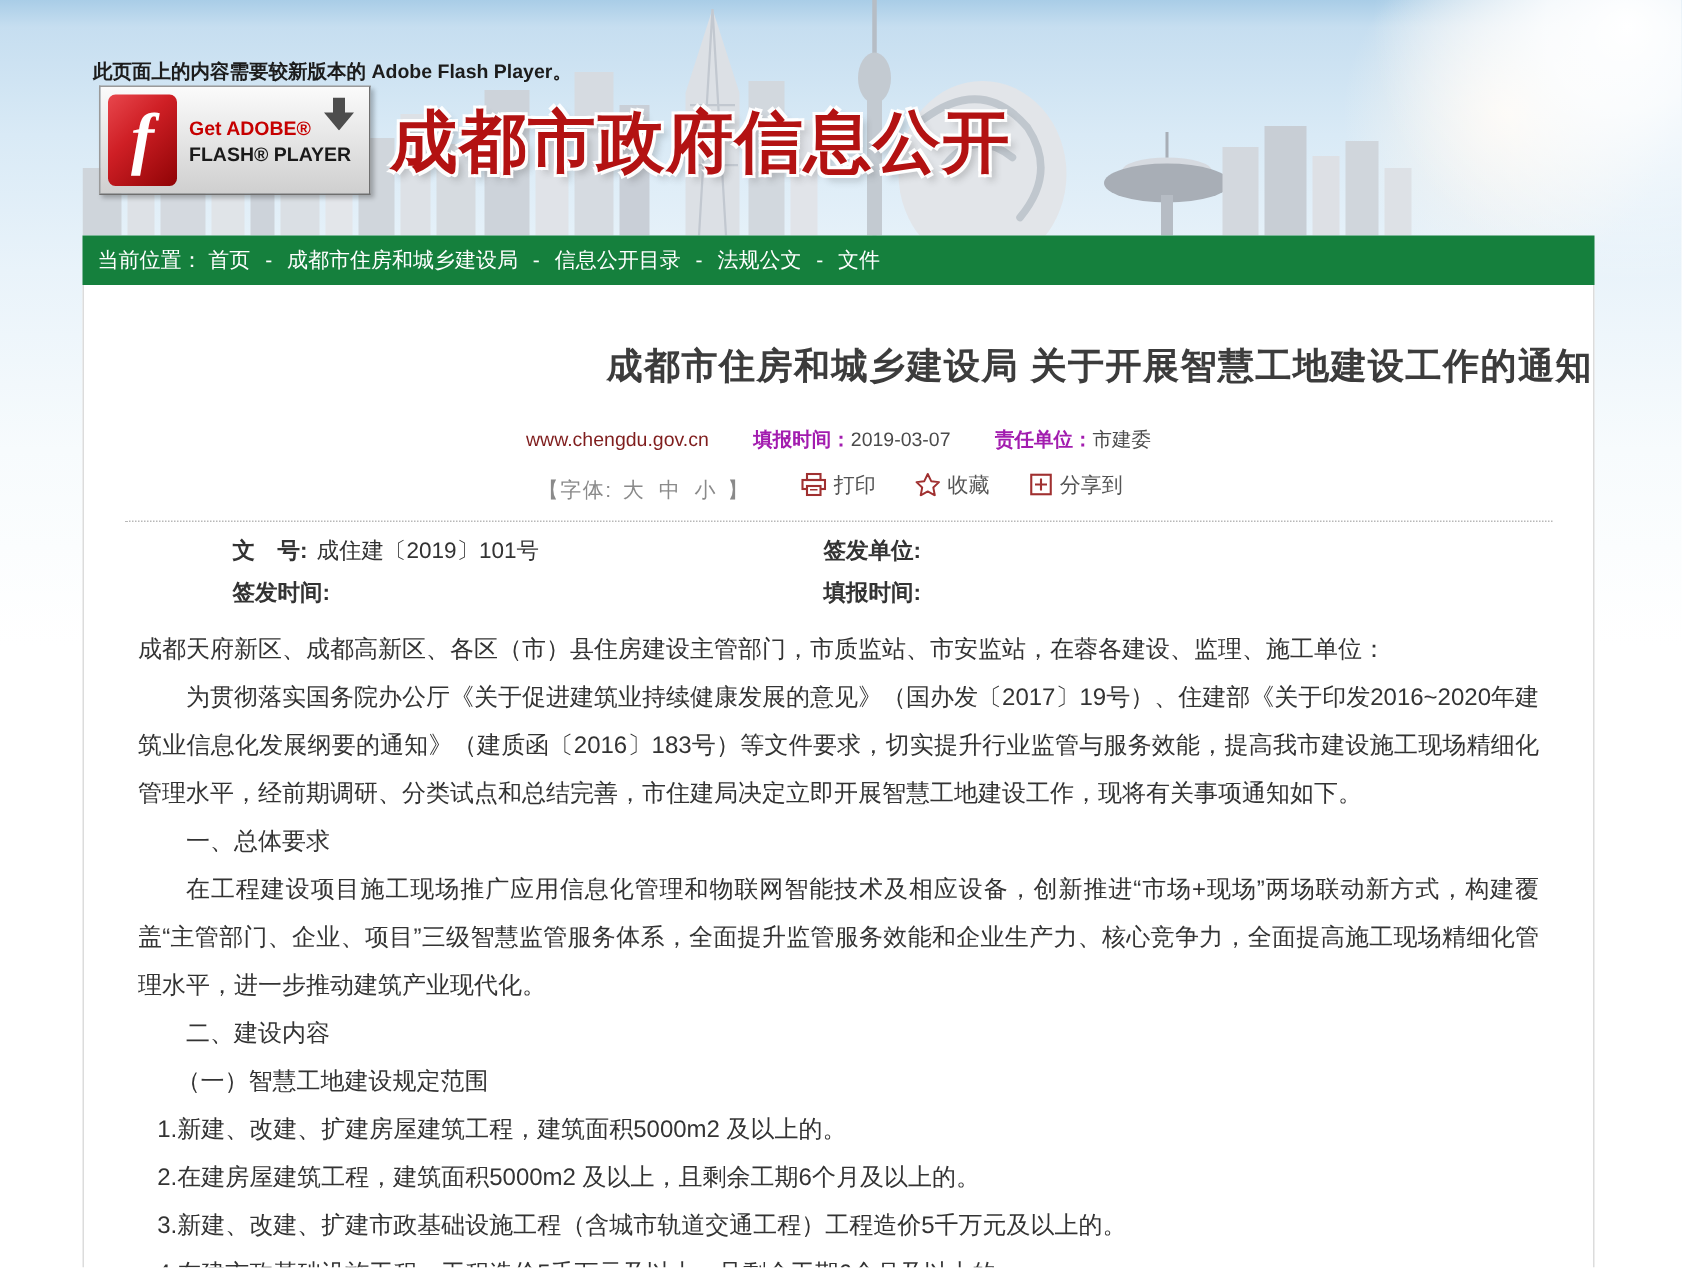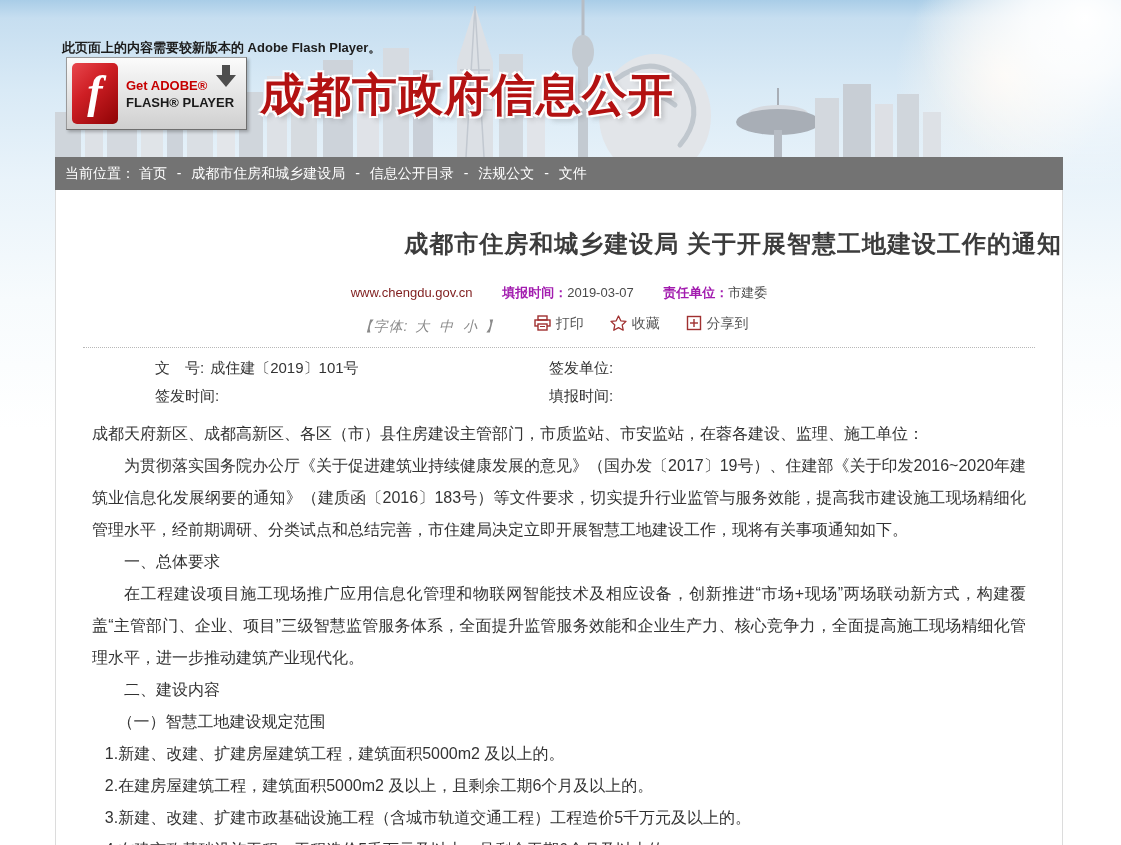--- a/index.html
+++ b/index.html
@@ -42,21 +42,21 @@
     font-size:45px; font-weight:bold; letter-spacing:1px; color:#b31212;
     text-shadow:-2px -2px 0 rgba(255,255,255,.95), 2px -2px 0 rgba(255,255,255,.95),
                 -2px 2px 0 rgba(255,255,255,.95), 2px 2px 0 rgba(255,255,255,.95),
                  4px 4px 5px rgba(60,60,60,.25);
     white-space:nowrap;
   }
 
   
   .crumb-bar {
     position:absolute; left:55px; top:157px; width:1008px; height:33px;
-    background:#737373; color:#fff; font-size:14px; line-height:33px;
+    background:#15803d; color:#fff; font-size:14px; line-height:33px;
     padding-left:10px; white-space:nowrap;
   }
   .crumb-bar a { color:#fff; text-decoration:none; cursor:pointer; }
   .crumb-sep { margin:0 6px; }
 
   
   .panel {
     position:absolute; left:55px; top:190px; width:1008px; height:655px;
     background:#fff; border-left:1px solid #dcdcdc; border-right:1px solid #dcdcdc;
     overflow:hidden;
@@ -64,33 +64,33 @@
   .doc-title {
     margin-top:38px; text-align:right;
     font-size:24px; font-weight:bold; color:#3c3c3c; letter-spacing:1px;
   }
   .meta-line { margin-top:24px; text-align:center; font-size:13px; color:#4a4a4a; }
   .meta-line .grp { margin:0 13px; }
   .meta-line b { color:#a21caf; }
   .src { color:#7f1d1d; }
 
   .toolbar { margin-top:13px; text-align:center; font-size:14px; color:#666; }
-  .toolbar .fontsel { color:#8a8a8a; letter-spacing:1px; margin-right:18px;font-style:italic; }
+  .toolbar .fontsel { color:#8a8a8a; letter-spacing:1px; margin-right:18px; }
   .toolbar .fsz { cursor:pointer; margin:0 2px; color:#8a8a8a; }
   .tool-btn { display:inline-flex; align-items:flex-start; margin:0 11px; color:#555; cursor:pointer; }
   .tool-btn svg { margin-right:5px; }
 
   .dotline { margin:11px 27px 0 27px; border-top:1px dotted #b8b8b8; }
 
   .fields {
     display:grid; grid-template-columns:394px auto;
     padding-left:99px; margin-top:6px;
     font-size:15px; color:#333; line-height:28px;
   }
-  .fields b { font-weight:normal; margin-right:6px; }
+  .fields b { font-weight:bold; margin-right:6px; }
 
   .body-text {
     margin:8px 36px 0 36px;
     font-size:16px; color:#333; line-height:32px; text-align:justify;
   }
   .body-text p { margin:0; }
   .ind2  { text-indent:2em; }
   .ind16 { text-indent:1.6em; }
   .ind08 { text-indent:0.8em; }
 </style>

